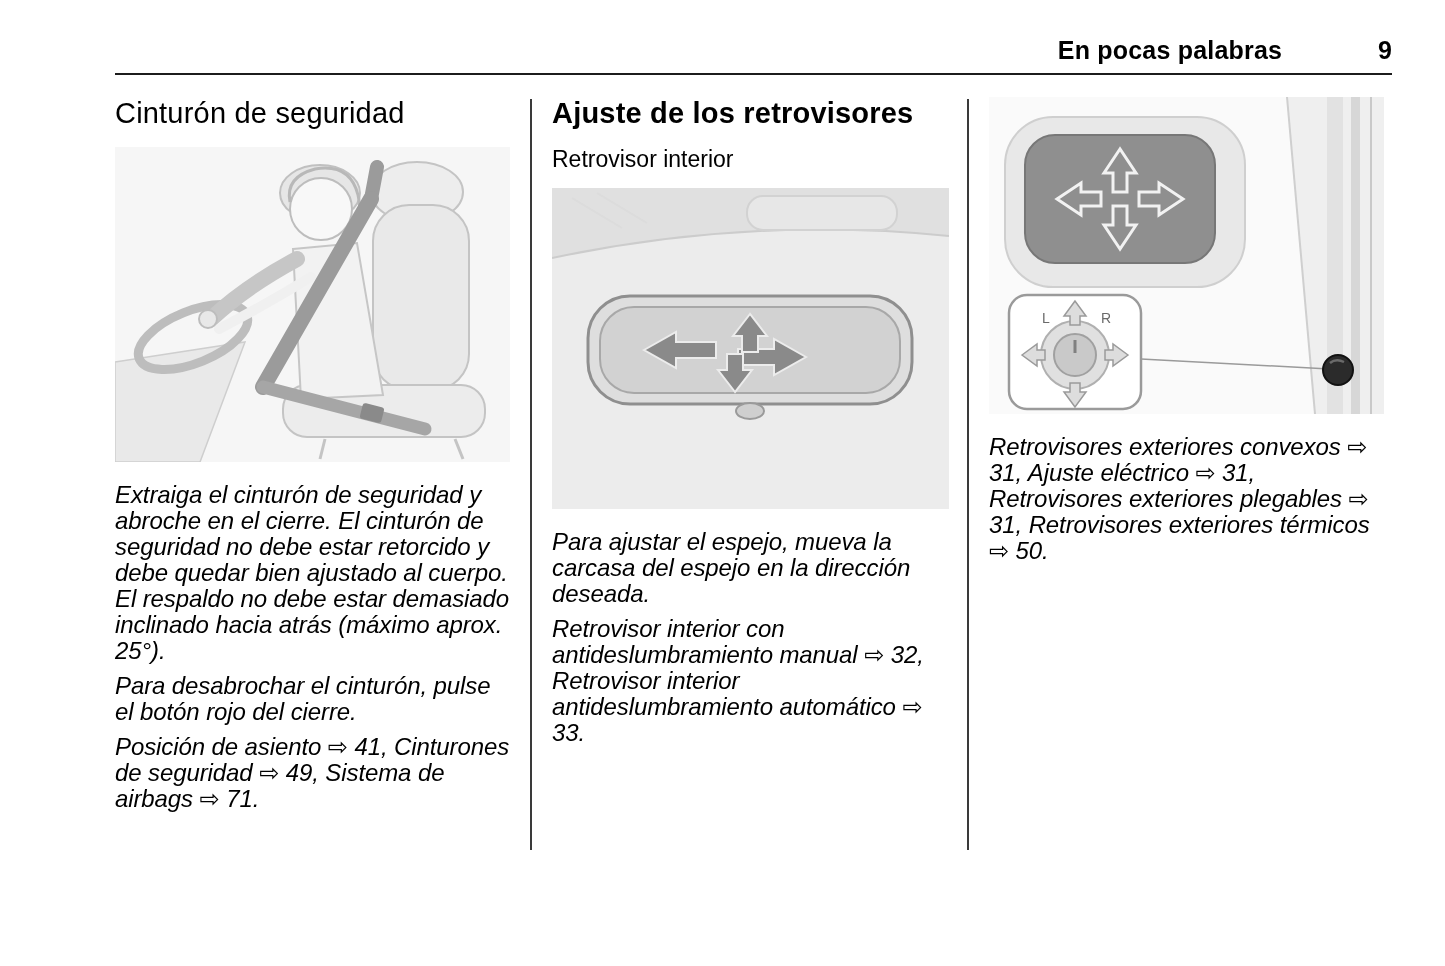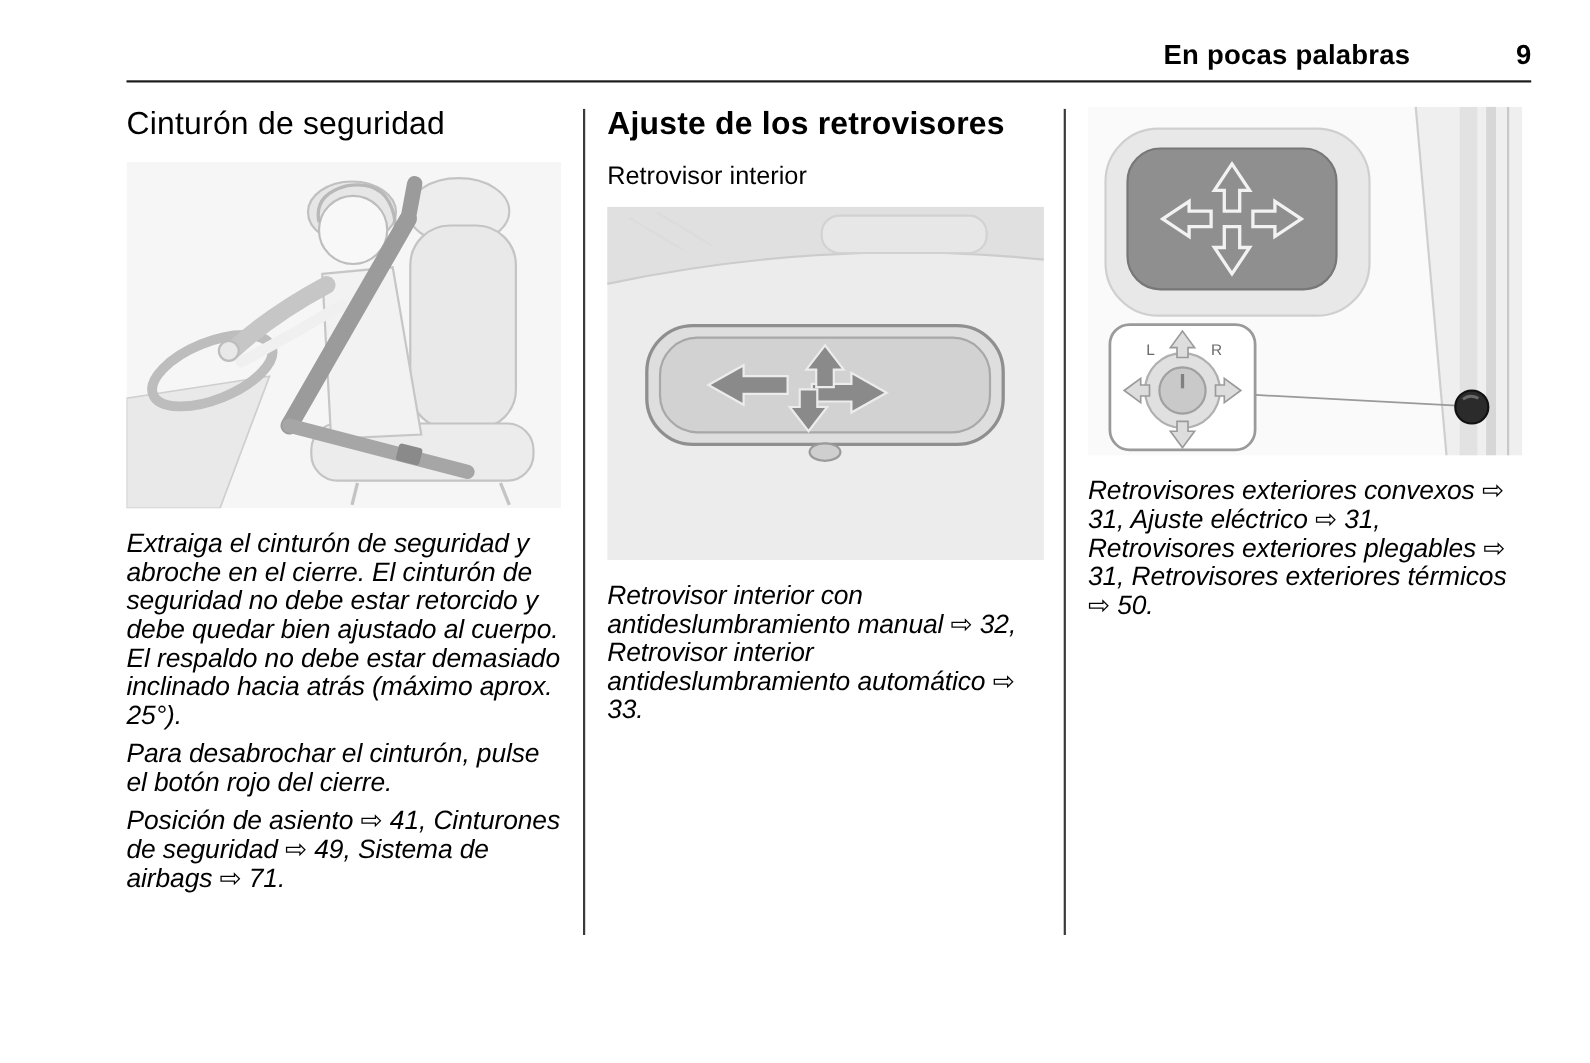--- a/index.html
+++ b/index.html
@@ -165,20 +165,21 @@
               <polygon points="92,162 124,144 124,154 164,154 164,170 124,170 124,180"></polygon>
               <polygon points="254,169 222,151 222,161 186,161 186,177 222,177 222,187"></polygon>
               <polygon points="198,126 181,148 190,148 190,164 206,164 206,148 215,148"></polygon>
               <polygon points="183,204 166,182 175,182 175,166 191,166 191,182 200,182"></polygon>
             </g>
             <ellipse cx="198" cy="223" rx="14" ry="8" fill="#cfcfcf" stroke="#9a9a9a" stroke-width="2"></ellipse>
           </g>
         </svg>
       </figure>
 
+      <p class="body-text">Para ajustar el espejo, mueva la carcasa del espejo en la dirección deseada.</p>
       <p class="body-text">Retrovisor interior con antideslumbramiento manual ⇨ 32, Retrovisor interior antideslumbramiento automático ⇨ 33.</p>
     </section>
 
     <div class="vdivider"></div>
 
     <section class="col col-exterior">
 
       <figure class="illustration">
         <svg width="395" height="317" viewBox="0 0 395 317">
           <rect x="0" y="0" width="395" height="317" fill="#fafafa"></rect>

